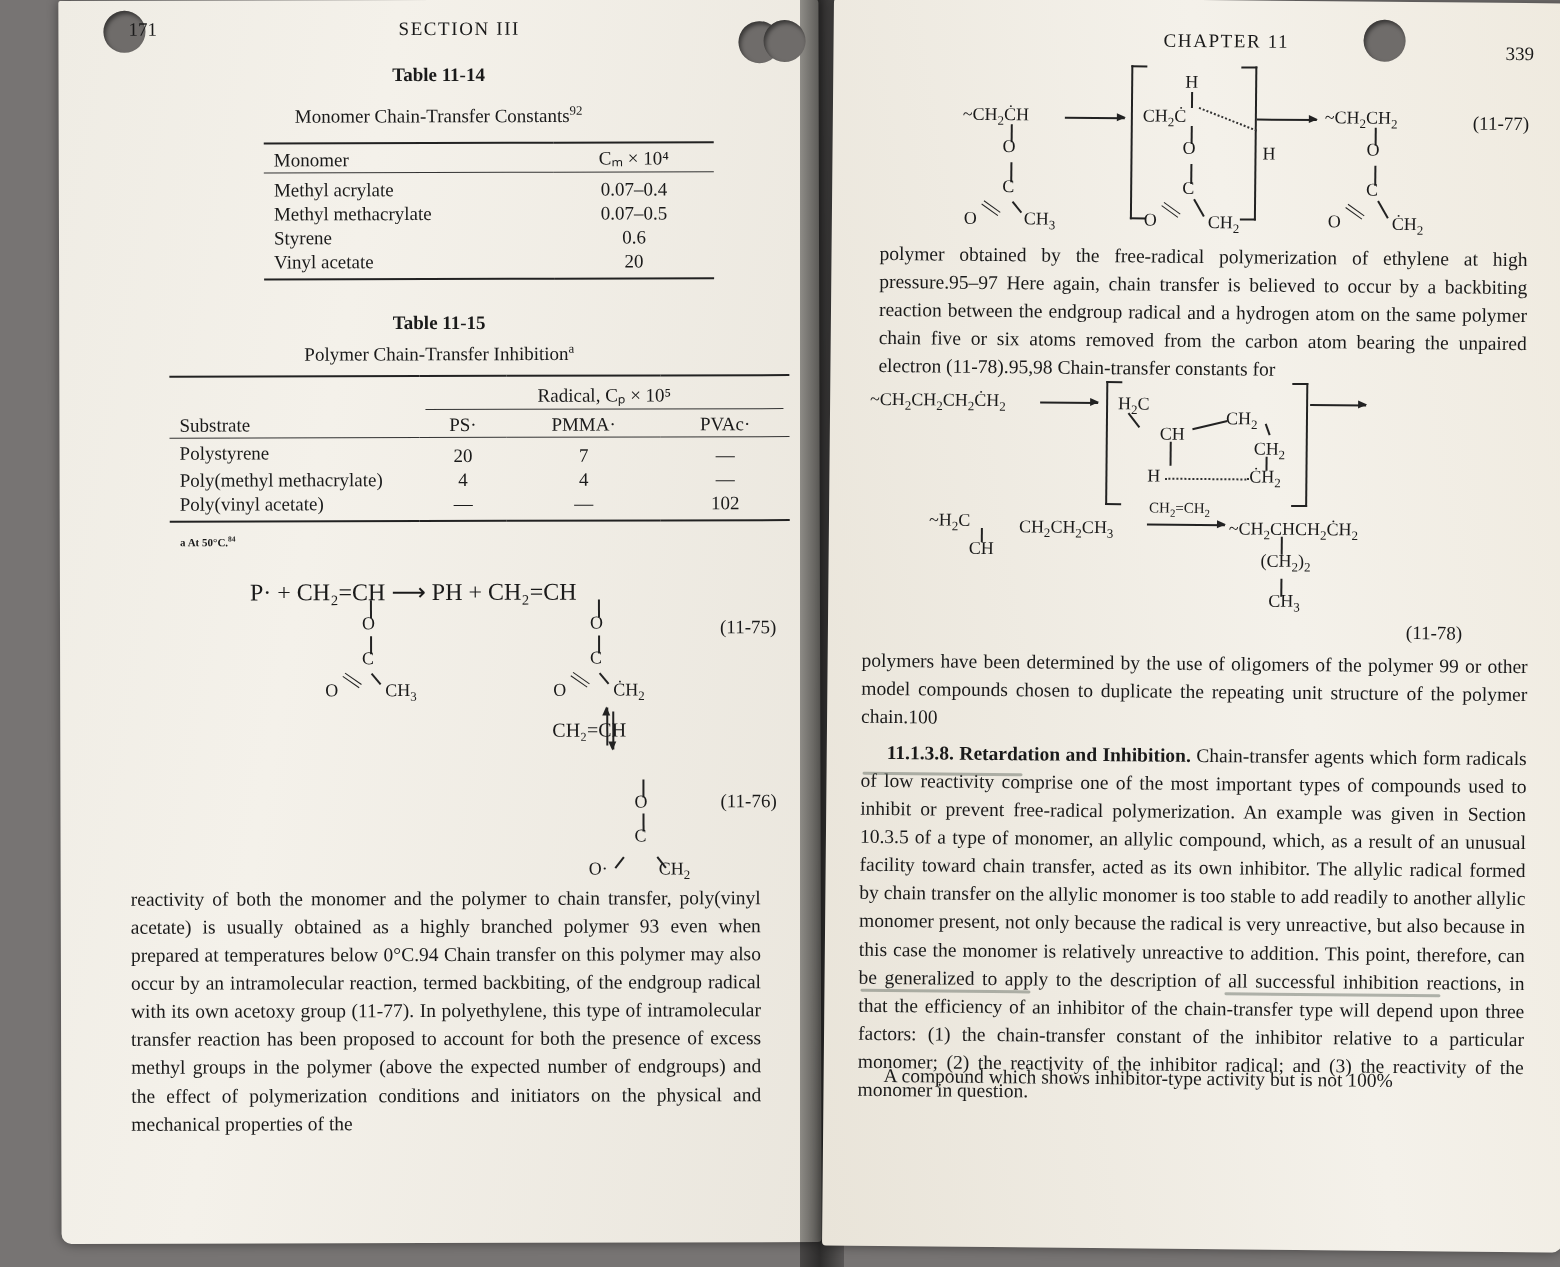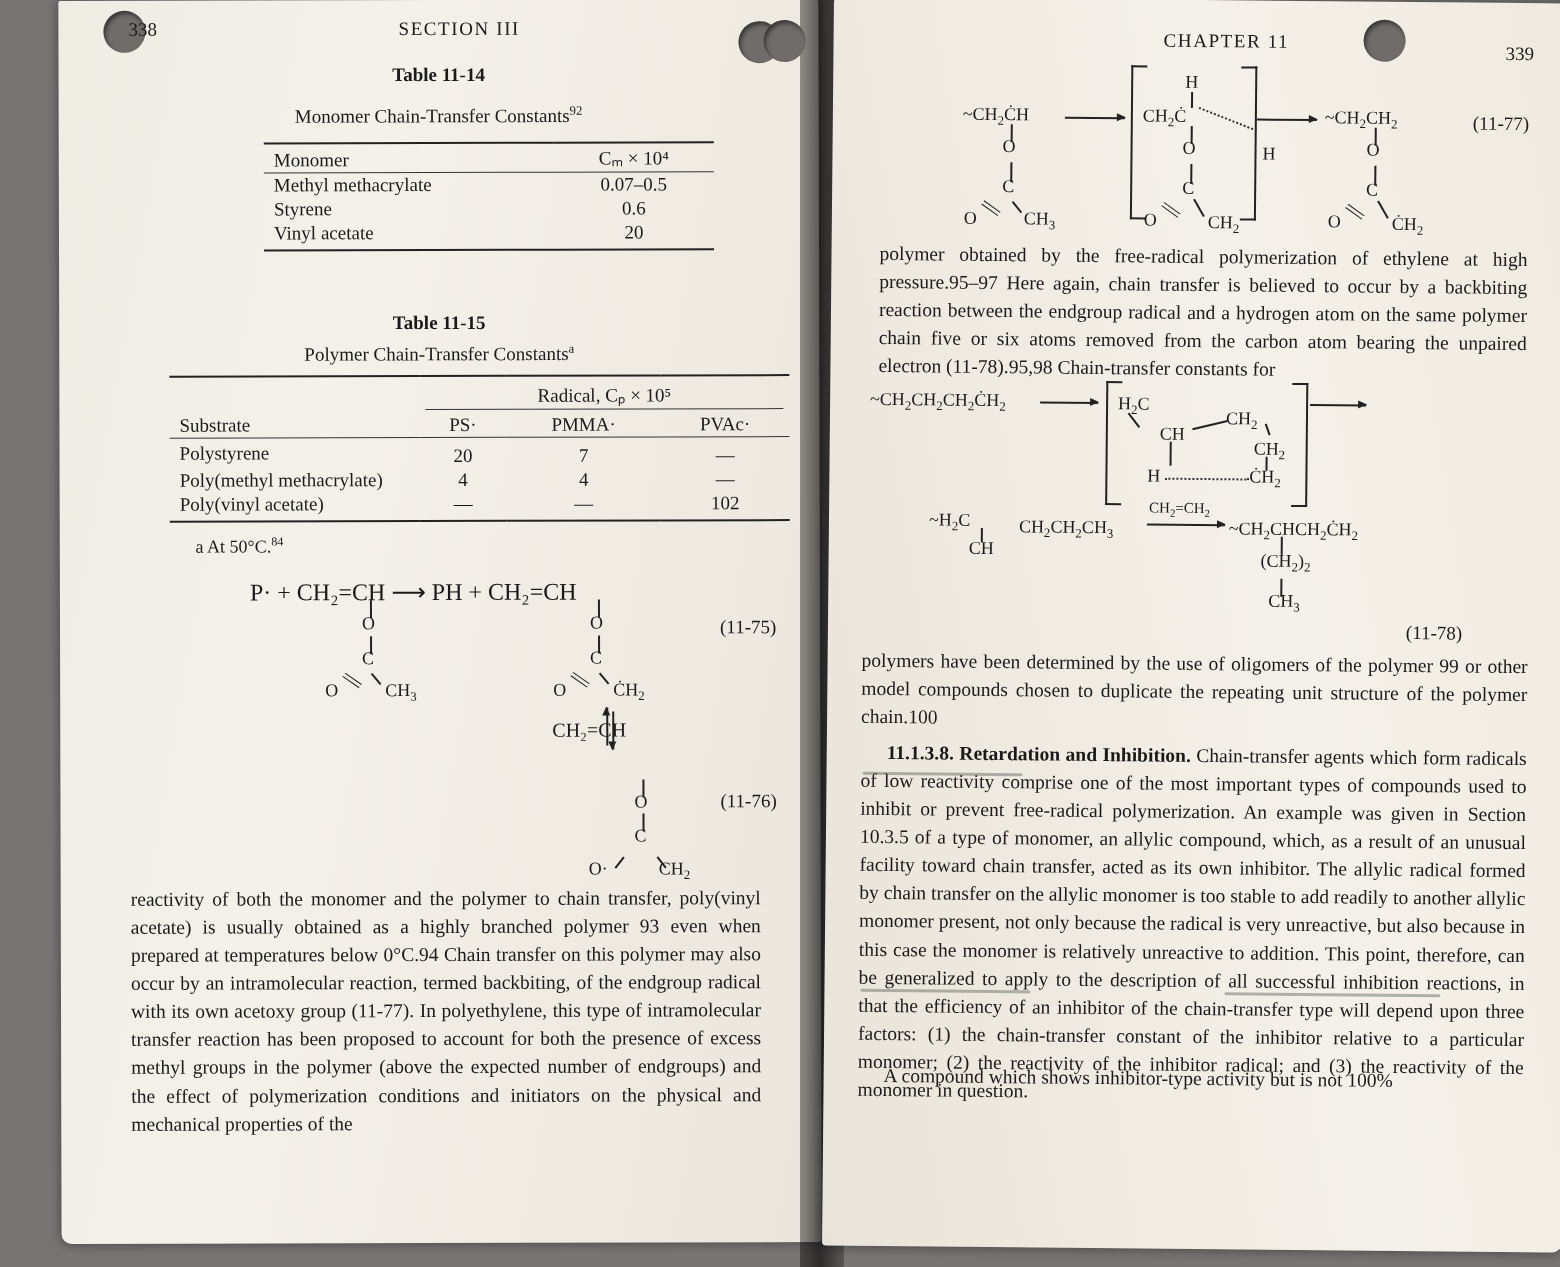--- a/index.html
+++ b/index.html
@@ -218,54 +218,58 @@
 <body>
 
 <div id="page">
 
   <div class="sheet" id="left-page">
     <div class="page-inner">
 
       <div class="hole" style="left:45px;top:10px;"></div>
       <div class="hole" style="left:680px;top:22px;"></div>
 
-      <div class="folio" style="left:70px;top:18px;">338</div>
+      <div class="folio" style="left:70px;top:18px;">171</div>
       <div class="hdr" style="left:340px;top:18px;">SECTION III</div>
 
       <div class="tbl-title" style="top:64px;">Table 11-14</div>
       <div class="tbl-sub" style="top:103px;">
         <span>Monomer Chain-Transfer Constants</span><sup>92</sup>
       </div>
 
       <table class="data" style="left:205px;top:142px;width:450px;">
         <thead>
           <tr class="rule-top rule-thin">
             <th style="text-align:left;width:270px;padding-top:4px;">Monomer</th>
             <th style="text-align:center;">Cₘ × 10⁴</th>
           </tr>
         </thead>
         <tbody>
           <tr>
+            <td style="padding-top:6px;">Methyl acrylate</td>
+            <td class="ctr" style="padding-top:6px;">0.07–0.4</td>
+          </tr>
+          <tr>
             <td>Methyl methacrylate</td>
             <td class="ctr">0.07–0.5</td>
           </tr>
           <tr>
             <td>Styrene</td>
             <td class="ctr">0.6</td>
           </tr>
           <tr class="rule-bot">
             <td style="padding-bottom:5px;">Vinyl acetate</td>
             <td class="ctr" style="padding-bottom:5px;">20</td>
           </tr>
         </tbody>
       </table>
 
       <div class="tbl-title" style="top:312px;">Table 11-15</div>
       <div class="tbl-sub" style="top:341px;">
-        <span>Polymer Chain-Transfer Constants</span><sup>a</sup>
+        <span>Polymer Chain-Transfer Inhibition</span><sup>a</sup>
       </div>
 
       <table class="data" style="left:110px;top:375px;width:620px;">
         <thead>
           <tr class="rule-top">
             <th style="width:230px;"></th>
             <th colspan="3" style="text-align:center;padding-top:5px;">Radical, Cₚ × 10⁵</th>
           </tr>
           <tr>
             <td></td>
@@ -295,21 +299,21 @@
           </tr>
           <tr class="rule-bot">
             <td style="padding-bottom:5px;">Poly(vinyl acetate)</td>
             <td class="ctr" style="padding-bottom:5px;">—</td>
             <td class="ctr" style="padding-bottom:5px;">—</td>
             <td class="ctr" style="padding-bottom:5px;">102</td>
           </tr>
         </tbody>
       </table>
 
-      <div class="chem" style="left:119px;top:534px;font-size:18px;">
+      <div class="chem" style="left:110px;top:534px;font-size:11px;font-weight:bold;">
         <sup style="visibility:hidden">84</sup>
         <span>a At 50°C.</span><sup>84</sup>
       </div>
 
       <div class="chem" style="left:190px;top:578px;font-size:24px;">P· + CH₂=CH ⟶ PH + CH₂=CH</div>
       <div class="eqno" style="left:660px;top:617px;">(11-75)</div>
 
       <div class="vline" style="left:310px;top:600px;height:18px;"></div>
       <div class="chem" style="left:302px;top:613px;">O</div>
       <div class="vline" style="left:310px;top:636px;height:18px;"></div>

